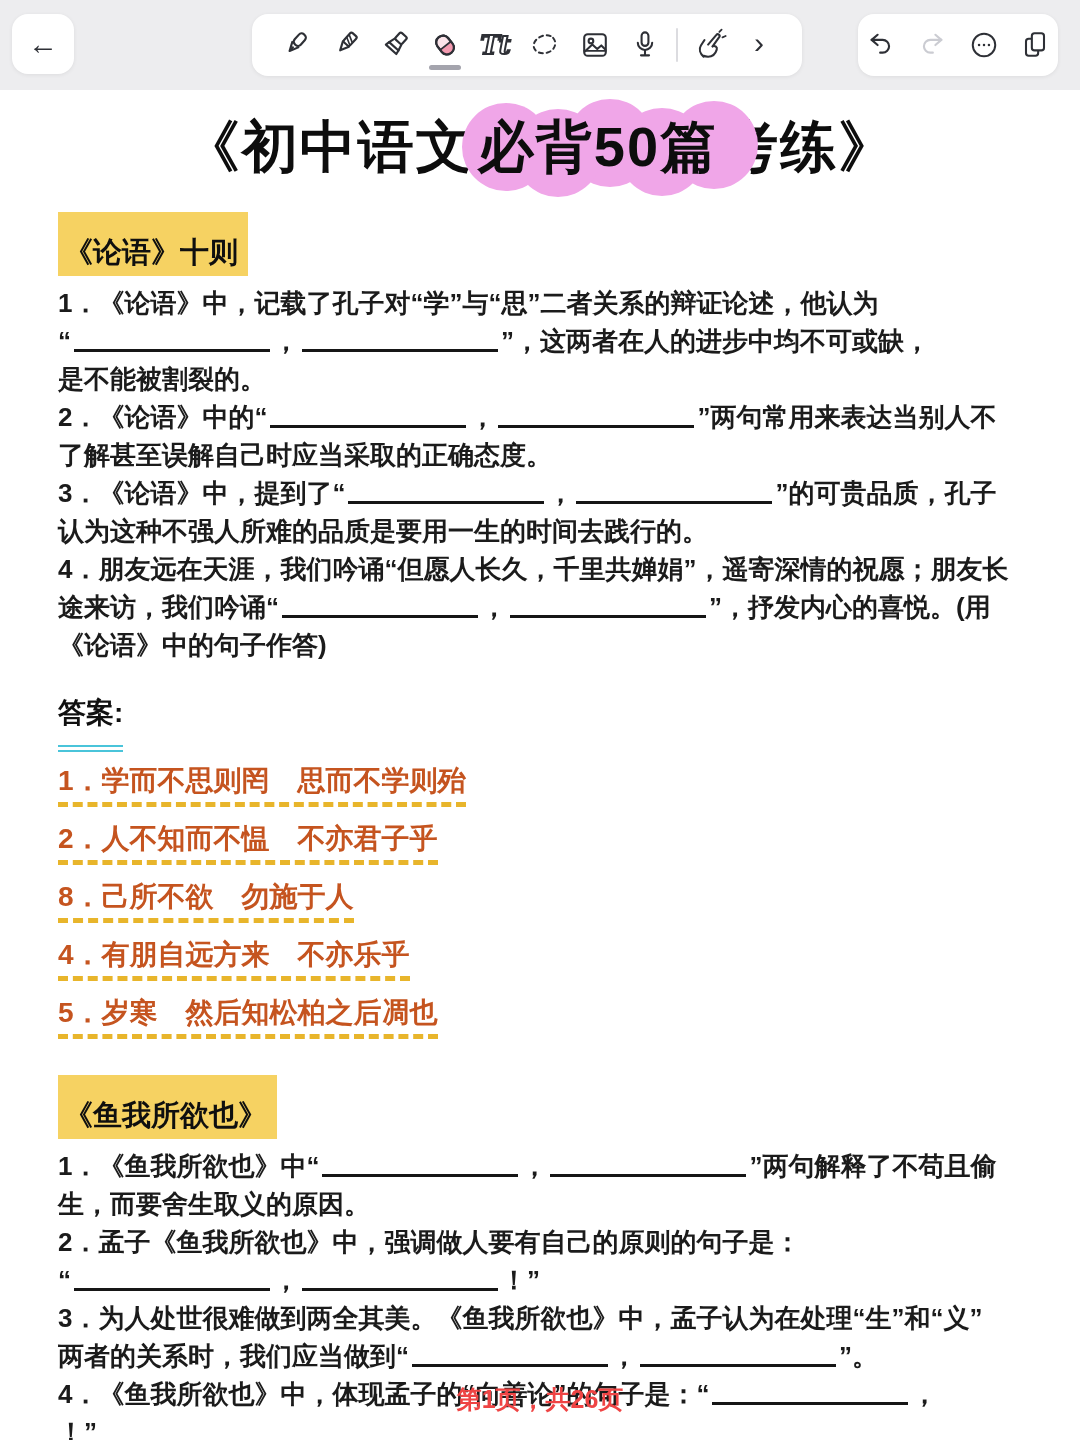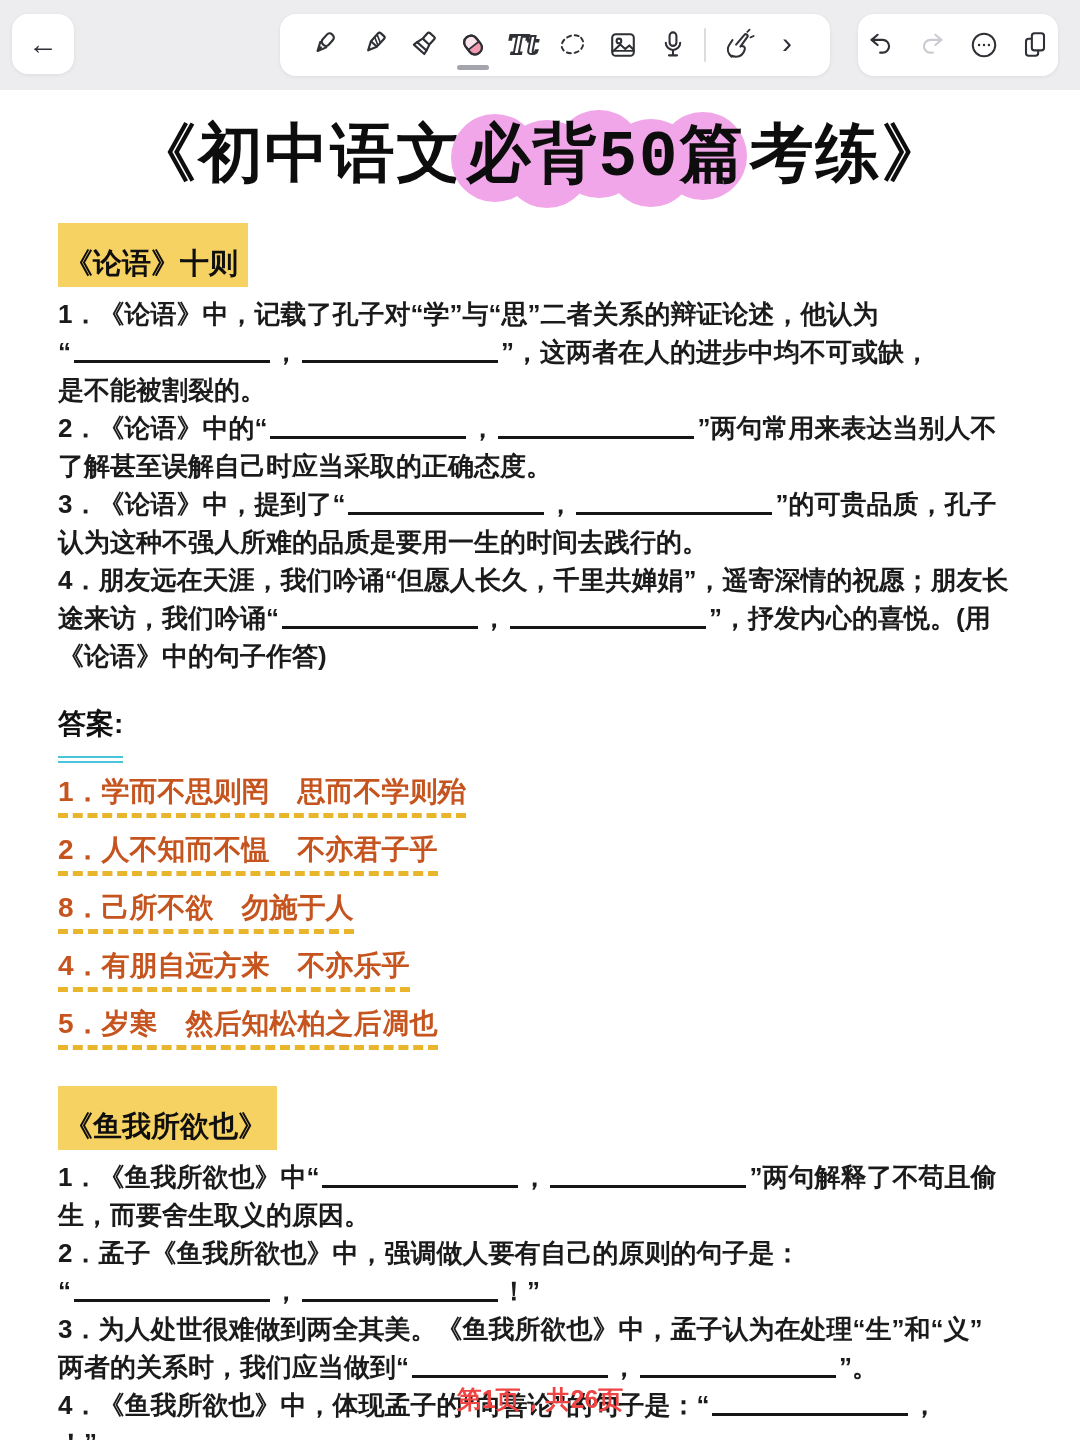--- a/index.html
+++ b/index.html
@@ -13,21 +13,21 @@
   .topbar {
     position:absolute; top:0; left:0; width:1080px; height:90px;
     background:#ededef;
   }
   .tb-card {
     position:absolute; top:14px; background:#ffffff; border-radius:16px;
     box-shadow:0 1px 4px rgba(0,0,0,.07);
     display:flex; align-items:center; justify-content:center;
   }
   .tb-left  { left:12px;  width:62px;  height:60px; }
-  .tb-mid   { left:280px; width:550px; height:62px; gap:4px; padding:0 10px; }
+  .tb-mid   { left:252px; width:550px; height:62px; gap:4px; padding:0 10px; }
   .tb-right { left:858px; width:200px; height:62px; gap:6px; }
   .tool-btn {
     position:relative; width:46px; height:54px;
     display:flex; align-items:center; justify-content:center;
     cursor:pointer; border-radius:8px;
   }
   .tool-btn svg { display:block; }
   .active-bar {
     position:absolute; bottom:2px; left:50%; transform:translateX(-50%);
     width:32px; height:5px; border-radius:3px; background:#a4a4ad;
@@ -37,23 +37,22 @@
   .chev-glyph { font-size:30px; color:#2e3036; line-height:1; padding-bottom:4px; }
   .tt-glyph {
     font-size:26px; font-weight:800; color:#fff; line-height:1;
     -webkit-text-stroke:2px #2e3036; letter-spacing:-1px;
     font-family:"DejaVu Serif","Liberation Serif",serif; font-style:italic;
   }
   
   .doc { position:absolute; top:90px; left:0; width:1080px; }
   .doc-title {
     text-align:center; margin-top:20px;
-    font-size:64px; font-weight:900; letter-spacing:2px; color:#0d0d0d;
+    font-size:56px; font-weight:900; letter-spacing:2px; color:#0d0d0d;
     white-space:nowrap;
-    font-family:Liberation Mono, monospace;
   }
   .bubble { position:relative; z-index:0; padding:0 4px; }
   .bubble::before {
     content:""; position:absolute; z-index:-1;
     left:-12px; top:50%; margin-top:-44px;
     width:88px; height:88px; border-radius:50%;
     background:var(--bubble-pink,#f0a6e8);
     box-shadow: 52px 6px var(--bubble-pink,#f0a6e8),
                 104px -4px var(--bubble-pink,#f0a6e8),
                 156px 5px var(--bubble-pink,#f0a6e8),

